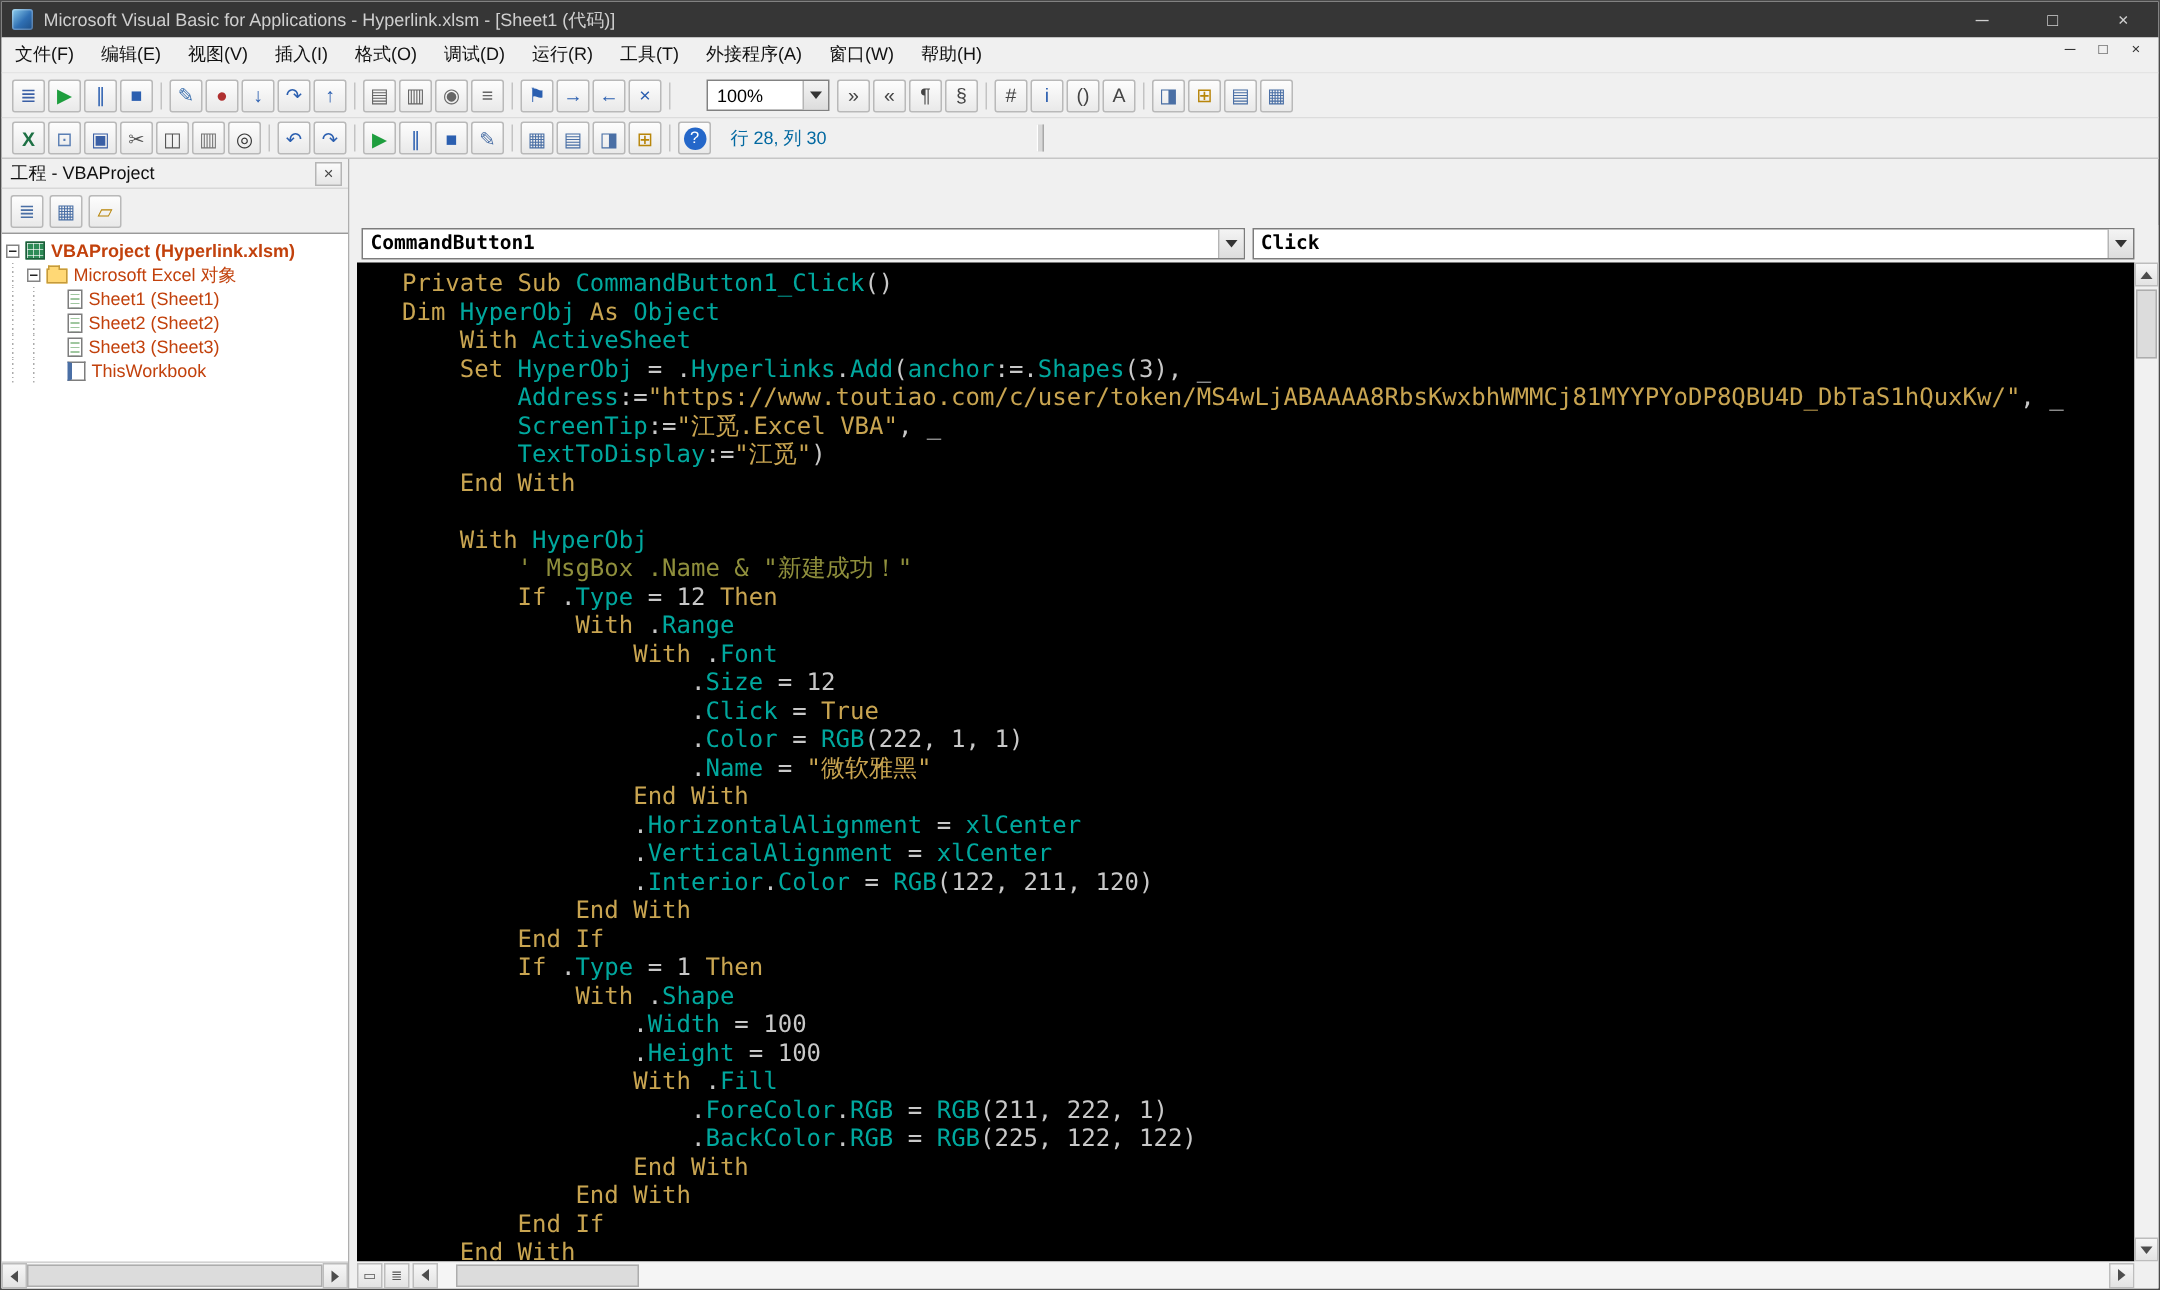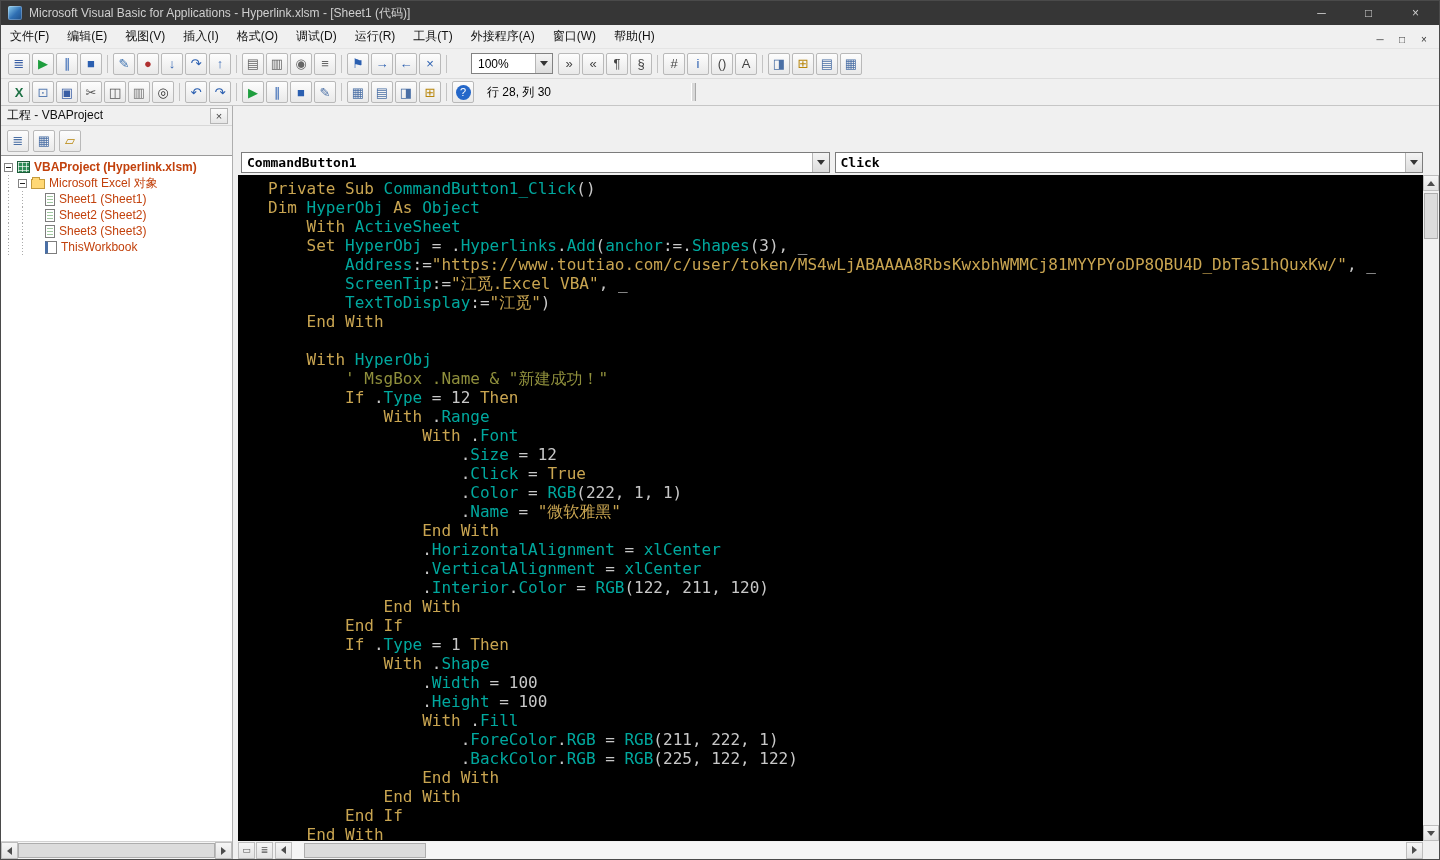--- a/index.html
+++ b/index.html
@@ -8,41 +8,41 @@
   .app { position:relative; width:1440px; height:860px; background:var(--chrome-bg,#f0f0f0); overflow:hidden; border:1px solid #4a4a4a; }
 
   
   .titlebar { position:absolute; top:0; left:0; right:0; height:24px; background:var(--titlebar-bg,#363636); display:flex; align-items:center; color:#d6d6d6; }
   .app-icon { width:14px; height:14px; margin:0 7px 0 7px; border-radius:2px; background:linear-gradient(135deg,#8fd0ef 0%,#2f6fb3 55%,#1d4e86 100%); box-shadow:inset 0 0 0 1px rgba(255,255,255,.25); flex:none; }
   .title-text { font-size:12px; color:#cfcfcf; white-space:nowrap; }
   .win-controls { margin-left:auto; display:flex; height:100%; }
   .win-btn { width:47px; height:100%; display:flex; align-items:center; justify-content:center; font-size:12px; color:#cfcfcf; }
 
   
-  .menubar { position:absolute; top:24px; left:0; right:0; height:24px; background:#f0f0f0; display:flex; align-items:flex-end; border-bottom:1px solid #e4e4e4; }
+  .menubar { position:absolute; top:24px; left:0; right:0; height:24px; background:#f0f0f0; display:flex; align-items:flex-start; border-bottom:1px solid #e4e4e4; }
   .menu-items { display:flex; height:100%; }
   .menu-item { padding:0 9px; display:flex; align-items:center; color:#111; white-space:nowrap; }
   .child-controls { margin-left:auto; margin-right:5px; display:flex; gap:2px; }
   .child-btn { width:20px; height:17px; display:flex; align-items:center; justify-content:center; font-size:10px; color:#333; border:1px solid transparent; }
 
   
   .toolbar { position:absolute; left:0; right:0; background:#f0f0f0; display:flex; align-items:center; padding-left:6px; }
   .tb1 { top:48px; height:30px; border-bottom:1px solid #dcdcdc; }
   .tb2 { top:78px; height:27px; border-bottom:1px solid #c6c6c6; }
   .tb-group { display:flex; align-items:center; }
   .tbtn { width:22px; height:22px; margin:0 1px; display:flex; align-items:center; justify-content:center; background:linear-gradient(#fdfdfd,#e9e9e9); border:1px solid #b9b9b9; border-radius:2px; flex:none; }
   .tglyph { font-size:13px; line-height:1; }
   [data-name="help-button"] .tglyph { background:#2467c9; color:#fff !important; width:15px; height:15px; border-radius:50%; font-size:11px; line-height:15px; text-align:center; }
   [data-name="view-excel-button"] .tglyph { font-weight:bold; }
   .tsep { width:1px; height:18px; background:#c3c3c3; margin:0 4px; flex:none; }
   .zoom-combo { display:flex; align-items:center; height:21px; width:82px; background:#fff; border:1px solid #828282; margin:0 4px 0 20px; flex:none; }
   .zoom-value { flex:1; padding-left:6px; font-size:12px; color:#000; }
   .combo-btn { width:17px; height:100%; background:linear-gradient(#f4f4f4,#dcdcdc); border-left:1px solid #b5b5b5; display:flex; align-items:center; justify-content:center; flex:none; }
   .arrow-down { width:0; height:0; border-left:4px solid transparent; border-right:4px solid transparent; border-top:5px solid #333; }
-  .pos-text { margin-left:12px; color:#000000; white-space:nowrap; }
+  .pos-text { margin-left:12px; color:#0369a1; white-space:nowrap; }
   .toolbar-grip { width:5px; height:18px; margin-left:140px; border-left:1px solid #fff; border-right:1px solid #a8a8a8; background:#d8d8d8; }
 
   
   .project-panel { position:absolute; top:105px; left:0; width:232px; bottom:0; background:#f0f0f0; border-right:1px solid #aeaeae; }
   .pp-header { height:20px; display:flex; align-items:center; padding:0 4px 0 6px; border-bottom:1px solid #d8d8d8; }
   .pp-title { color:#111; }
   .pp-close { margin-left:auto; width:18px; height:16px; display:flex; align-items:center; justify-content:center; font-size:11px; color:#444; background:linear-gradient(#fbfbfb,#e6e6e6); border:1px solid #b5b5b5; }
   .pp-toolbar { height:29px; display:flex; align-items:center; gap:2px; padding-left:5px; }
   .pp-tree { position:absolute; top:49px; left:0; right:0; bottom:18px; background:#fff; border-top:1px solid #9a9a9a; padding:3px 0 0 2px; overflow:hidden; }
   .tree-row { height:16px; display:flex; align-items:center; white-space:nowrap; }

